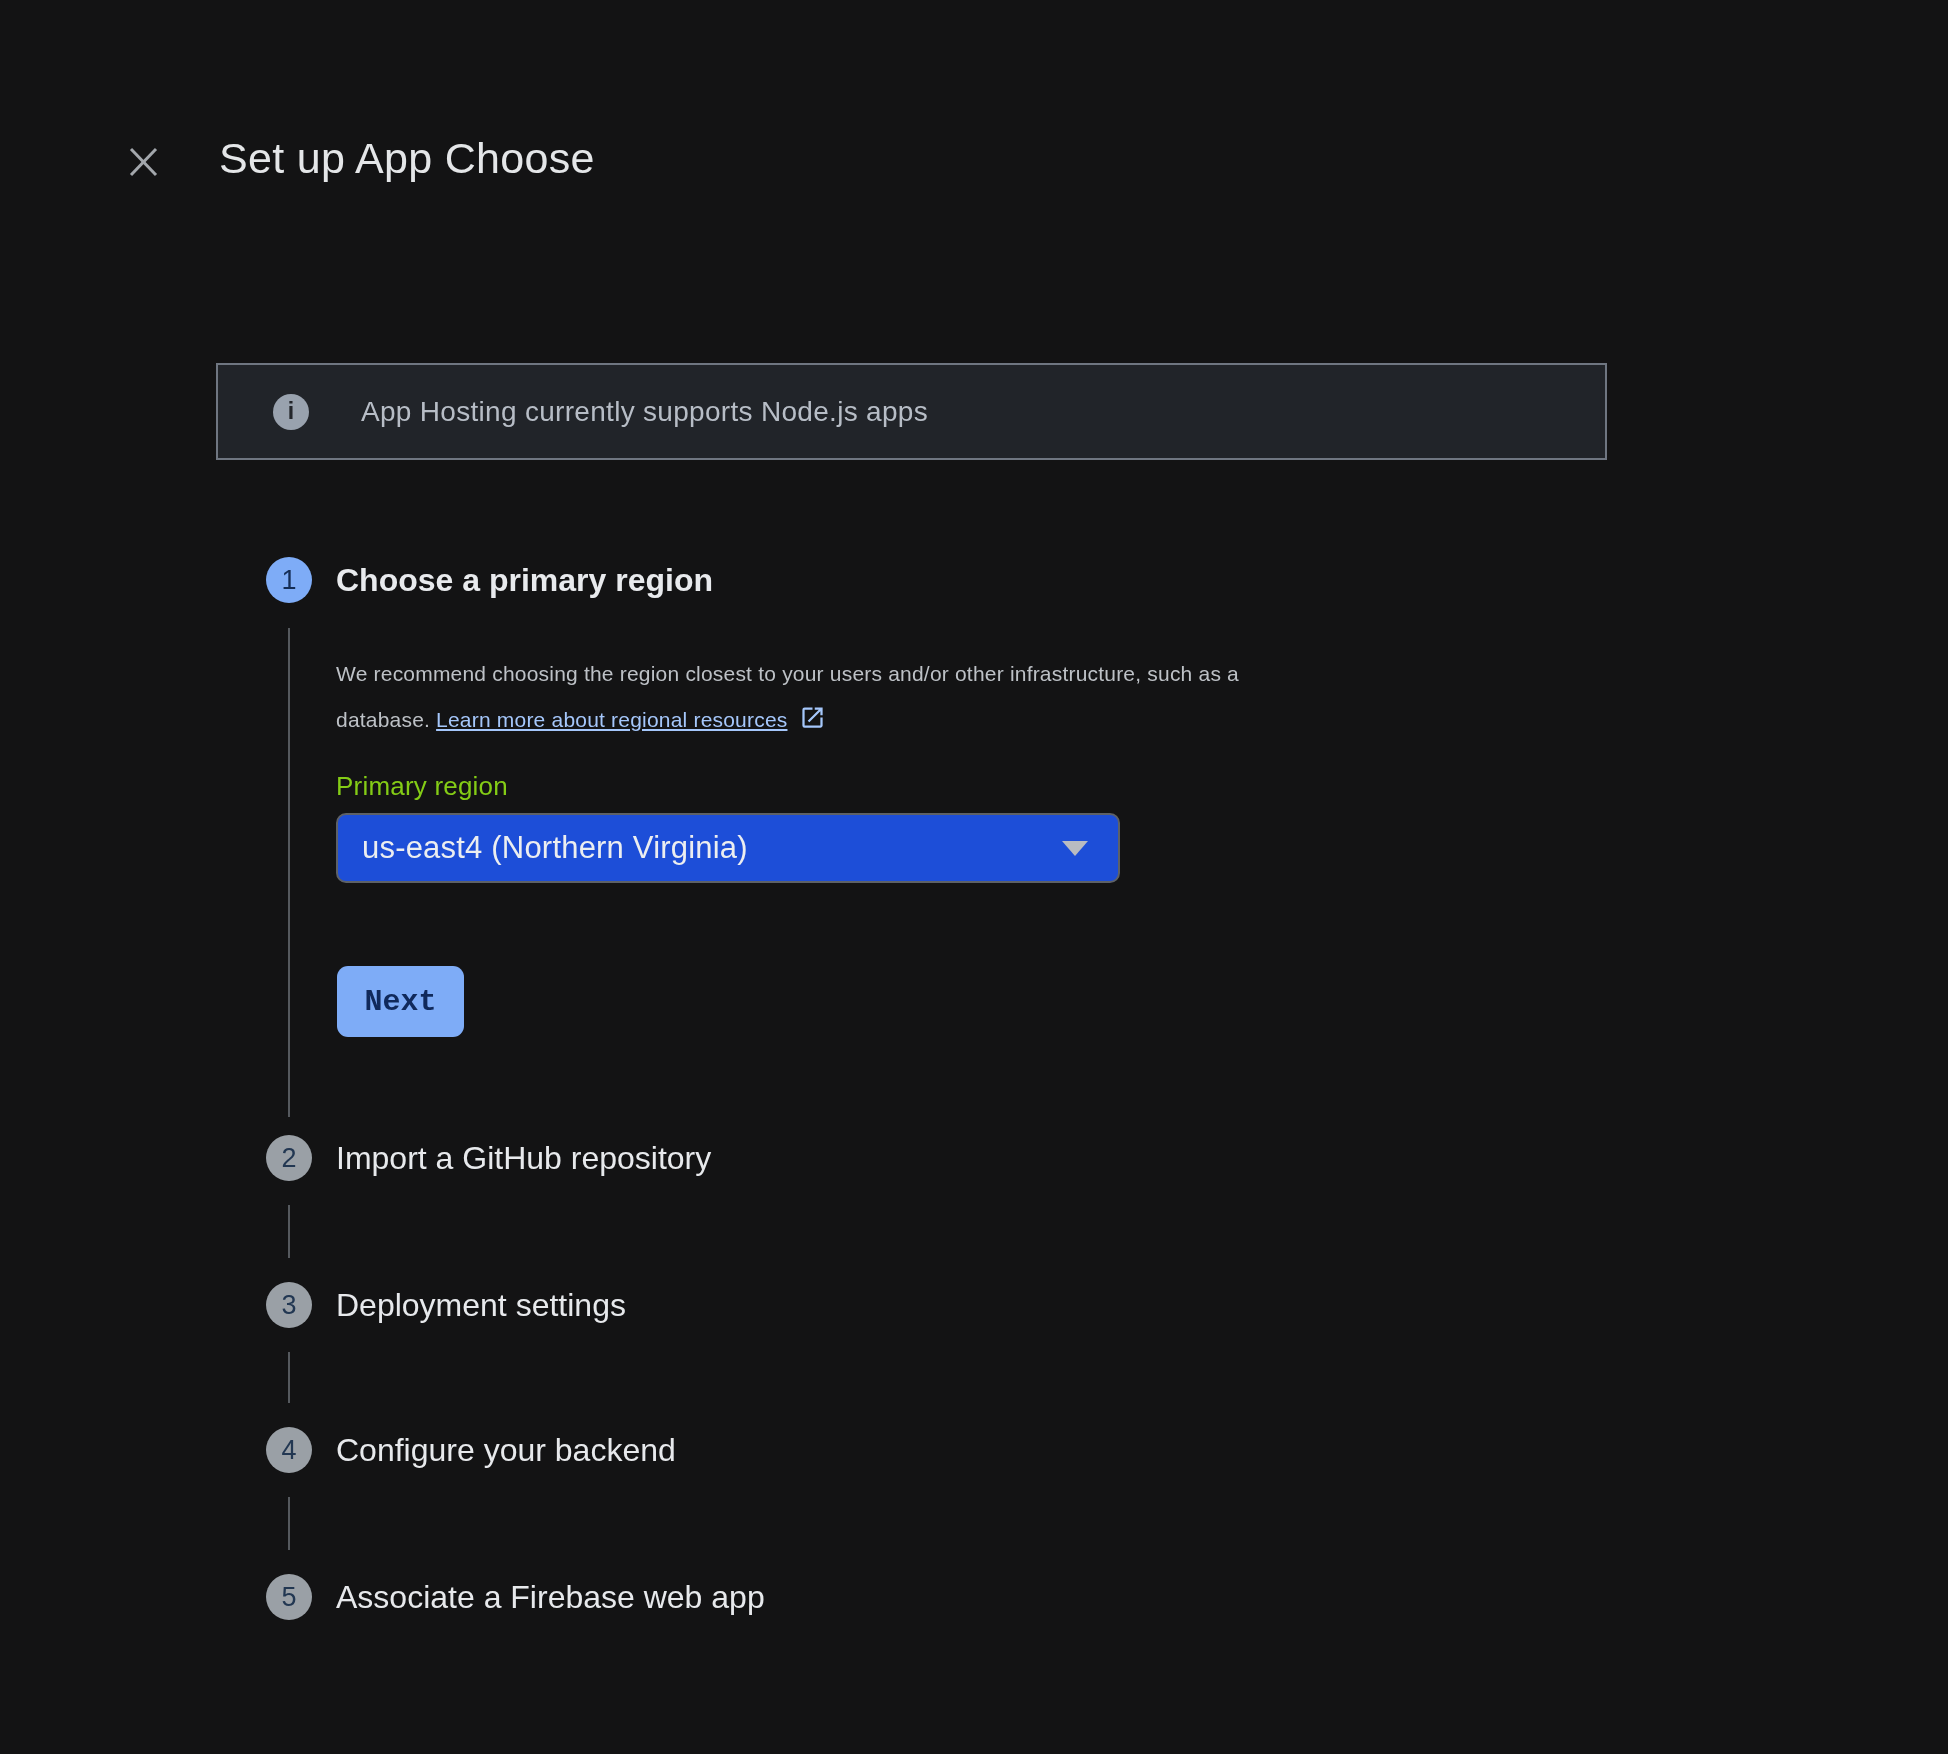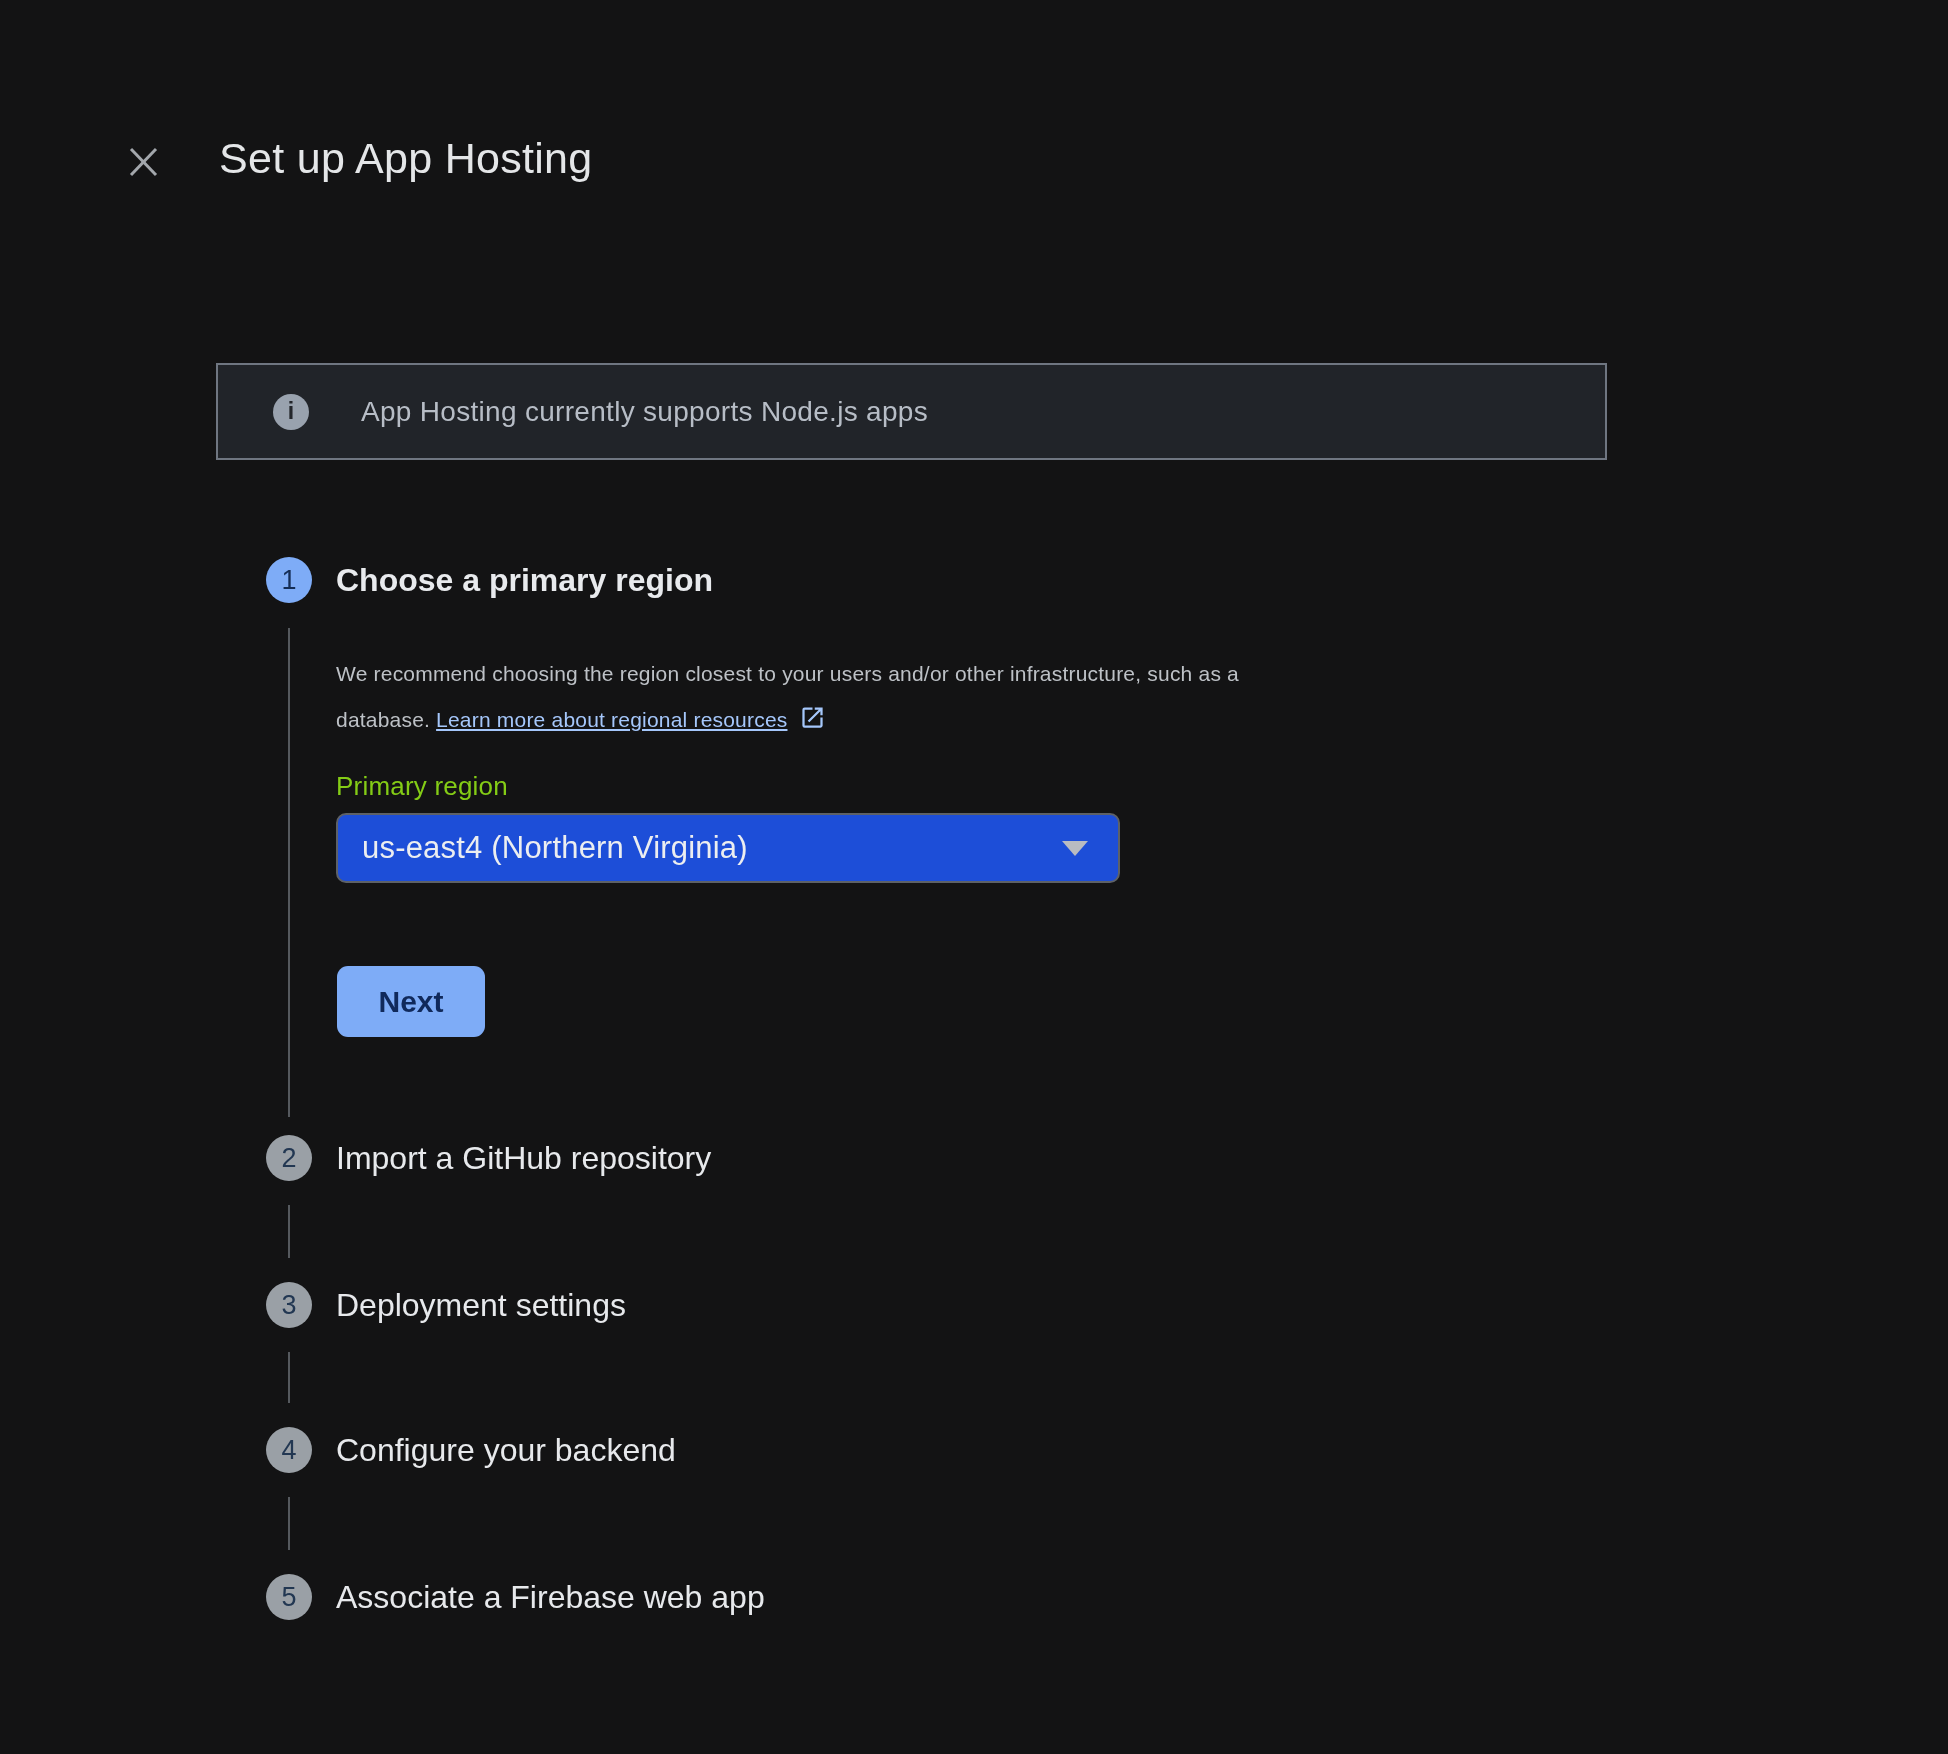--- a/index.html
+++ b/index.html
@@ -41,34 +41,34 @@
   .desc-line{position:absolute;left:336px;font-size:21px;color:#bdc1c6;white-space:nowrap;letter-spacing:0.2px;}
   .learn-link{color:var(--link-blue);text-decoration:underline;cursor:pointer;text-align:center;}
   .ext-icon{display:inline-block;vertical-align:-4px;margin-left:12px;}
 
   .field-label{position:absolute;left:336px;top:771px;font-size:26px;color:#84cc16;letter-spacing:0.2px;text-align:center;}
 
   .select{position:absolute;left:336px;top:813px;width:784px;height:70px;background:#1d4ed8;border:2px solid #5d6167;border-radius:10px;display:flex;align-items:center;padding:0 30px 0 24px;cursor:pointer;}
   .select-value{font-size:31px;color:#eceef0;white-space:nowrap;letter-spacing:0.2px;}
   .caret{margin-left:auto;width:0;height:0;border-left:13px solid transparent;border-right:13px solid transparent;border-top:15px solid #b9bcc1;}
 
-  .next-btn{position:absolute;left:337px;top:966px;width:148px;height:71px;border:none;border-radius:11px;background:var(--accent-blue);color:#10295b;font-family:Liberation Sans, sans-serif;font-size:30px;font-weight:600;display:flex;align-items:center;justify-content:center;cursor:pointer;}
+  .next-btn{position:absolute;left:337px;top:966px;width:127px;height:71px;border:none;border-radius:11px;background:var(--accent-blue);color:#10295b;font-family:Liberation Mono, monospace;font-size:30px;font-weight:600;display:flex;align-items:center;justify-content:center;cursor:pointer;}
 </style>
 </head>
 <body>
 
 <div class="screen">
 
   <div class="close-btn">
     <svg width="31" height="30" viewBox="0 0 31 30">
       <line x1="3" y1="2" x2="28" y2="28" stroke="#a3a7ac" stroke-width="3"></line>
       <line x1="28" y1="2" x2="3" y2="28" stroke="#a3a7ac" stroke-width="3"></line>
     </svg>
   </div>
-  <div class="page-title">Set up App Hosting</div>
+  <div class="page-title">Set up App Choose</div>
 
   <div class="banner">
     <div class="info-icon">i</div>
     <div class="banner-text">App Hosting currently supports Node.js apps</div>
   </div>
 
   <div class="connector" style="top:628px;height:489px;"></div>
   <div class="connector" style="top:1205px;height:53px;"></div>
   <div class="connector" style="top:1352px;height:51px;"></div>
   <div class="connector" style="top:1497px;height:53px;"></div>

